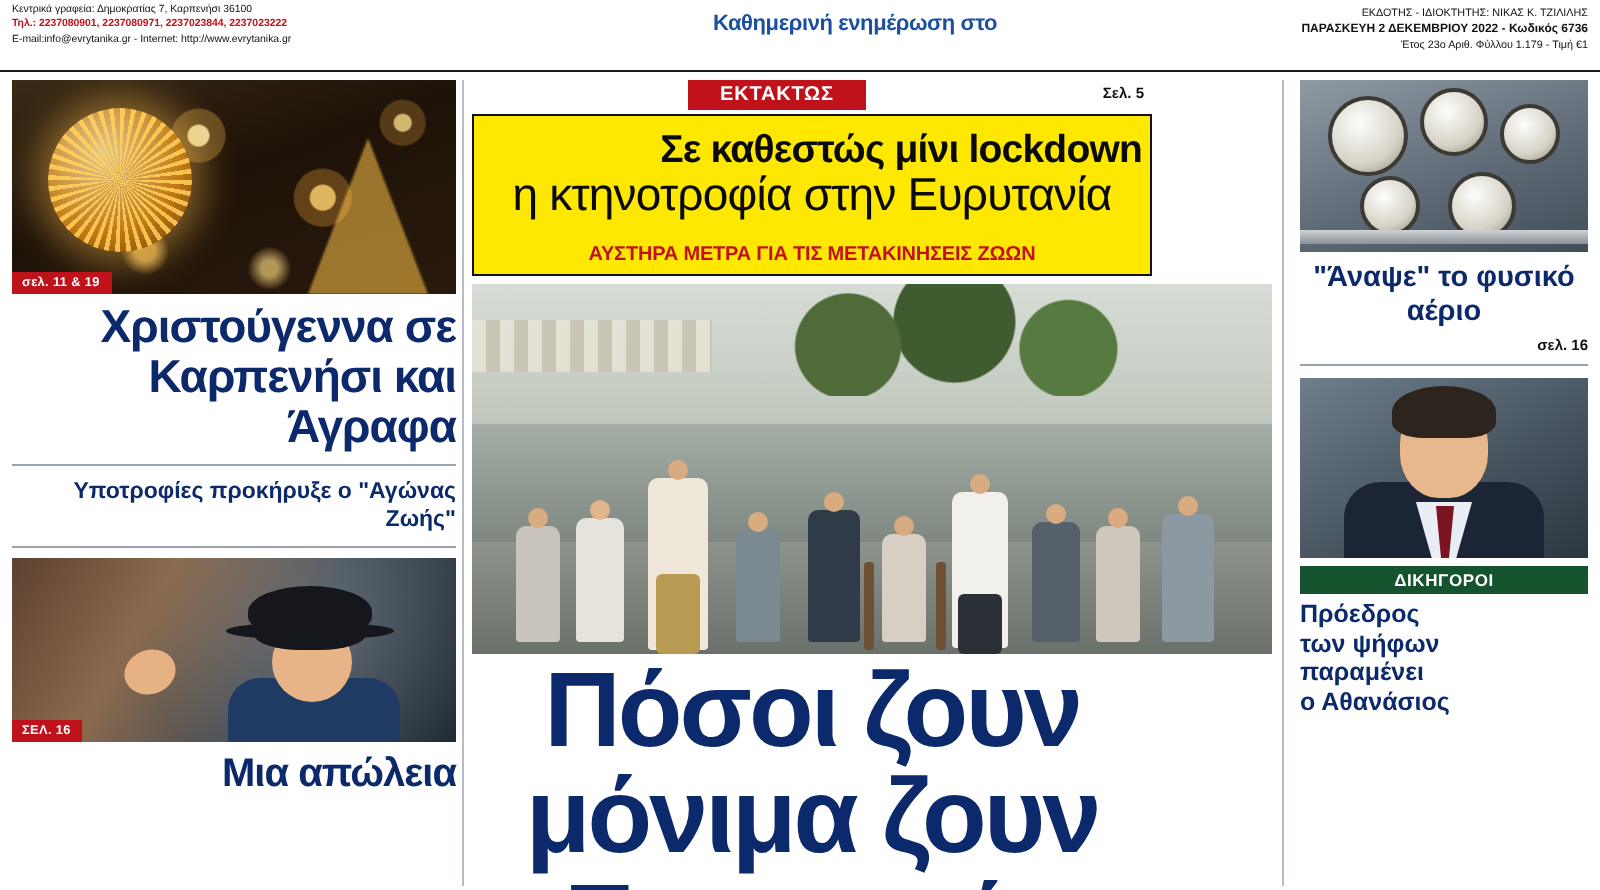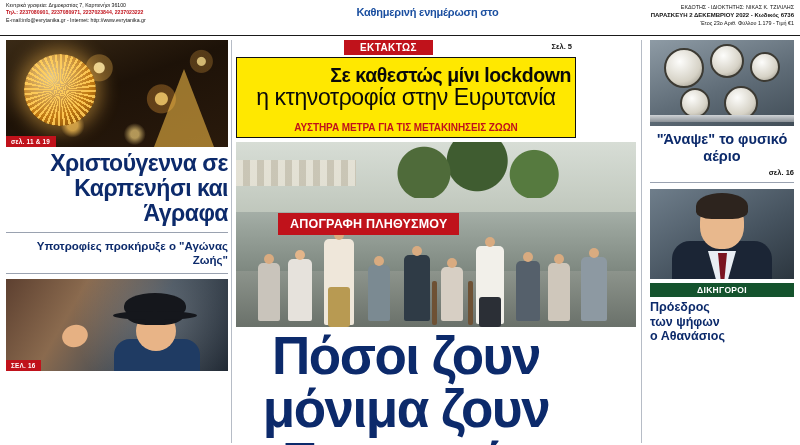--- a/index.html
+++ b/index.html
@@ -343,20 +343,21 @@
     <div class="rule-thin"></div>
     <div class="left-sub">Υποτροφίες προκήρυξε ο "Αγώνας Ζωής"</div>
     <div class="rule-thin"></div>
     <div class="photo-woman">
       <div class="pw-hand"></div>
       <div class="pw-body"></div>
       <div class="pw-face"></div>
       <div class="pw-hat"></div>
       <div class="tag-red">ΣΕΛ. 16</div>
     </div>
+    <div class="left-head2">Μια απώλεια</div>
   </div>
 
   <div class="col-center">
     <div class="ektaktos-row">
       <div class="ektaktos">ΕΚΤΑΚΤΩΣ</div>
       <div class="sel15">Σελ. 5</div>
     </div>
 
     <div class="yellow-box">
       <div class="l1">Σε καθεστώς μίνι lockdown</div>
@@ -374,21 +375,20 @@
       <div class="person pA"></div>
       <div class="person pB"></div>
       <div class="person pC"></div>
       <div class="person pD"></div>
       <div class="person pE"></div>
       <div class="person pF"></div>
       <div class="person pG"></div>
       <div class="person pH"></div>
       <div class="person pI"></div>
       <div class="person pJ"></div>
-      <div class="census-tag">ΑΠΟΓΡΑΦΗ ΠΛΗΘΥΣΜΟΥ</div>
     </div>
 
     <div class="mega-head">
       <span>Πόσοι ζουν</span>
       <span class="l2">μόνιμα ζουν</span>
       <span class="l3">Ευρυτανία</span>
     </div>
   </div>
 
   <div class="col-right">
@@ -407,17 +407,18 @@
       <div class="mn-body"></div>
       <div class="mn-head"></div>
       <div class="mn-hair"></div>
       <div class="mn-shirt"></div>
       <div class="mn-tie"></div>
     </div>
     <div class="dikigoroi">ΔΙΚΗΓΟΡΟΙ</div>
     <div class="right-body">
       <div>Πρόεδρος</div>
       <div>των ψήφων</div>
+      <div>παραμένει</div>
       <div>ο Αθανάσιος</div>
     </div>
   </div>
 
 </div>
 
 </body></html>

